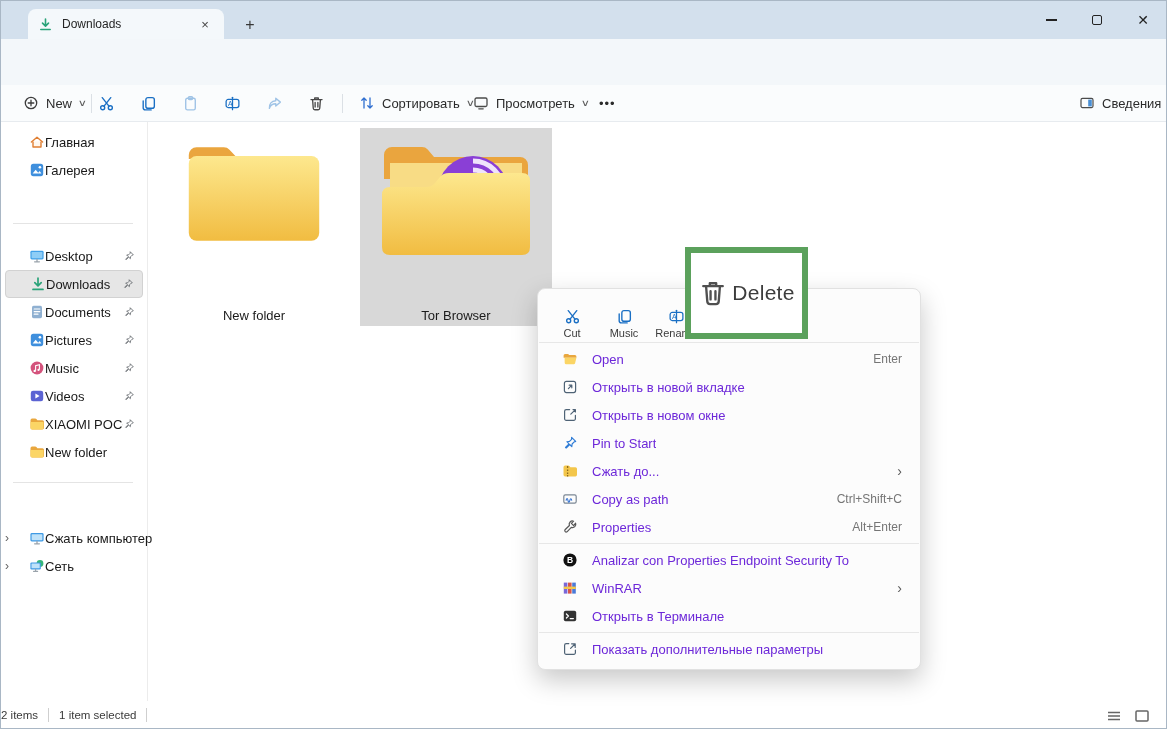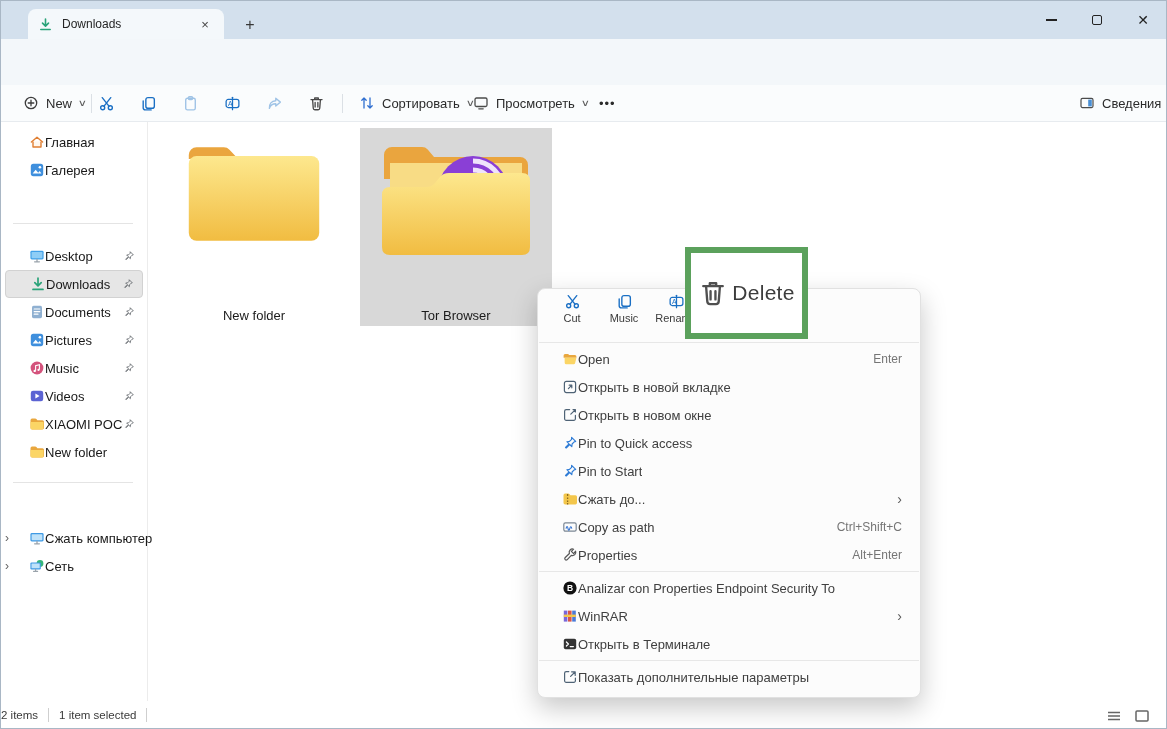--- a/index.html
+++ b/index.html
@@ -63,27 +63,27 @@
   
   .tile-sel{ position:absolute; left:359px; top:127px; width:192px; height:198px; background:#d8d8d8; }
   .filelabel{ position:absolute; font-size:13px; color:#1b1b1b; text-align:center; width:160px; }
 
   
   .cmenu{ position:absolute; left:536px; top:287px; width:384px; background:#fcfcfc;
     border:1px solid #e1e1e1; border-radius:8px; box-shadow:0 10px 26px rgba(0,0,0,.22);
     padding:2px 0 6px 0; z-index:5; }
   .qrow{ height:49px; display:flex; align-items:center; padding-left:8px; }
   .qa{ width:52px; height:46px; display:flex; flex-direction:column; align-items:center;
-    justify-content:flex-start; gap:2px; border-radius:4px; }
+    justify-content:flex-end; gap:2px; border-radius:4px; }
   .qa .qlab{ font-size:11px; color:#3b3b3b; }
   .mdiv{ height:1px; background:#e7e7e7; margin:2px 1px; }
   .mi{ height:28px; display:flex; align-items:center; padding:0 14px 0 20px; margin:0 4px;
     border-radius:4px; }
   .mi .mic{ width:16px; display:flex; justify-content:center; }
-  .mi .mil{ font-size:13px; color:#404040; white-space:nowrap; overflow:hidden; max-width:280px; }
+  .mi .mil{ margin-left:14px; font-size:13px; color:#6d28d9; white-space:nowrap; overflow:hidden; max-width:280px; }
   .mi .mis{ margin-left:auto; font-size:12px; color:#757575; }
   .mi .msub{ margin-left:auto; font-size:14px; color:#5a5a5a; }
 
   
   .annot{ position:absolute; left:684px; top:246px; width:123px; height:92px; background:#ffffff;
     border:6px solid #5ba15c; z-index:9; display:flex; flex-direction:row; align-items:center;
     justify-content:center; gap:4px; }
   .annot .alab{ font-size:21px; color:#3d3d3d; letter-spacing:.3px; }
 
   
@@ -645,28 +645,20 @@
           </svg>
         </span>
       <span class="mil">Открыть в новом окне</span>
     </div>
     <div class="mi">
       <span class="mic">
           <svg class="ic" width="16" height="16">
             <use href="#sym-pin-blue"></use>
           </svg>
         </span>
-      <span class="mil">Pin to Quick access</span>
-    </div>
-    <div class="mi">
-      <span class="mic">
-          <svg class="ic" width="16" height="16">
-            <use href="#sym-pin-blue"></use>
-          </svg>
-        </span>
       <span class="mil">Pin to Start</span>
     </div>
     <div class="mi">
       <span class="mic">
           <svg class="ic" width="16" height="16">
             <use href="#sym-compress"></use>
           </svg>
         </span>
       <span class="mil">Сжать до...</span>
       <span class="msub">›</span>

